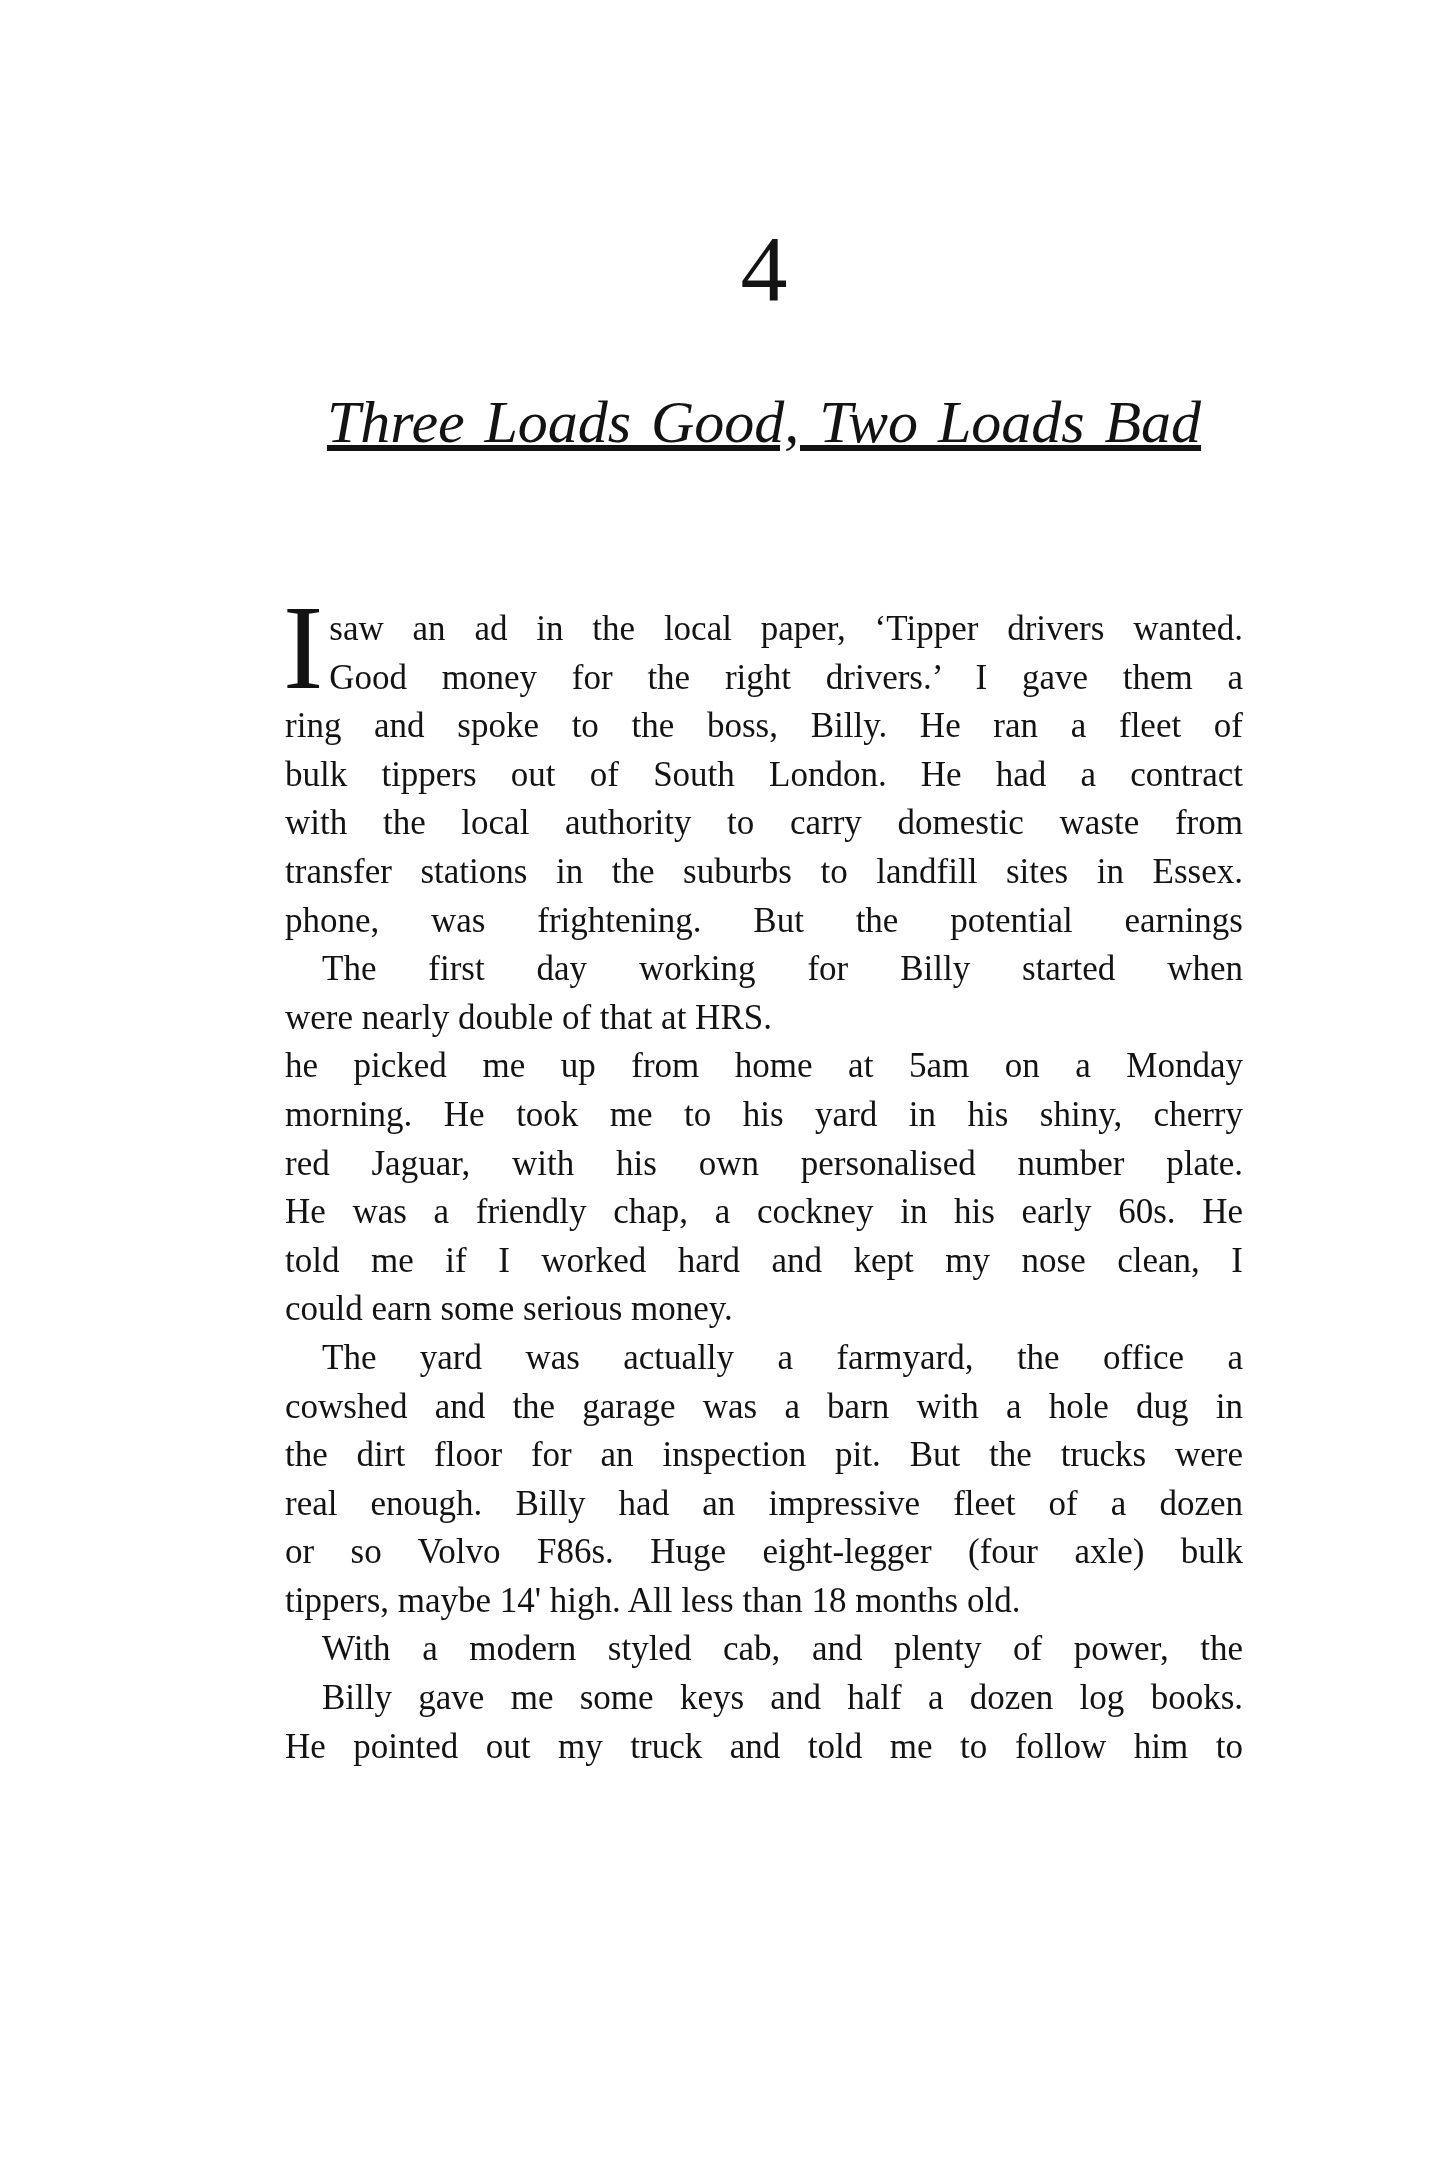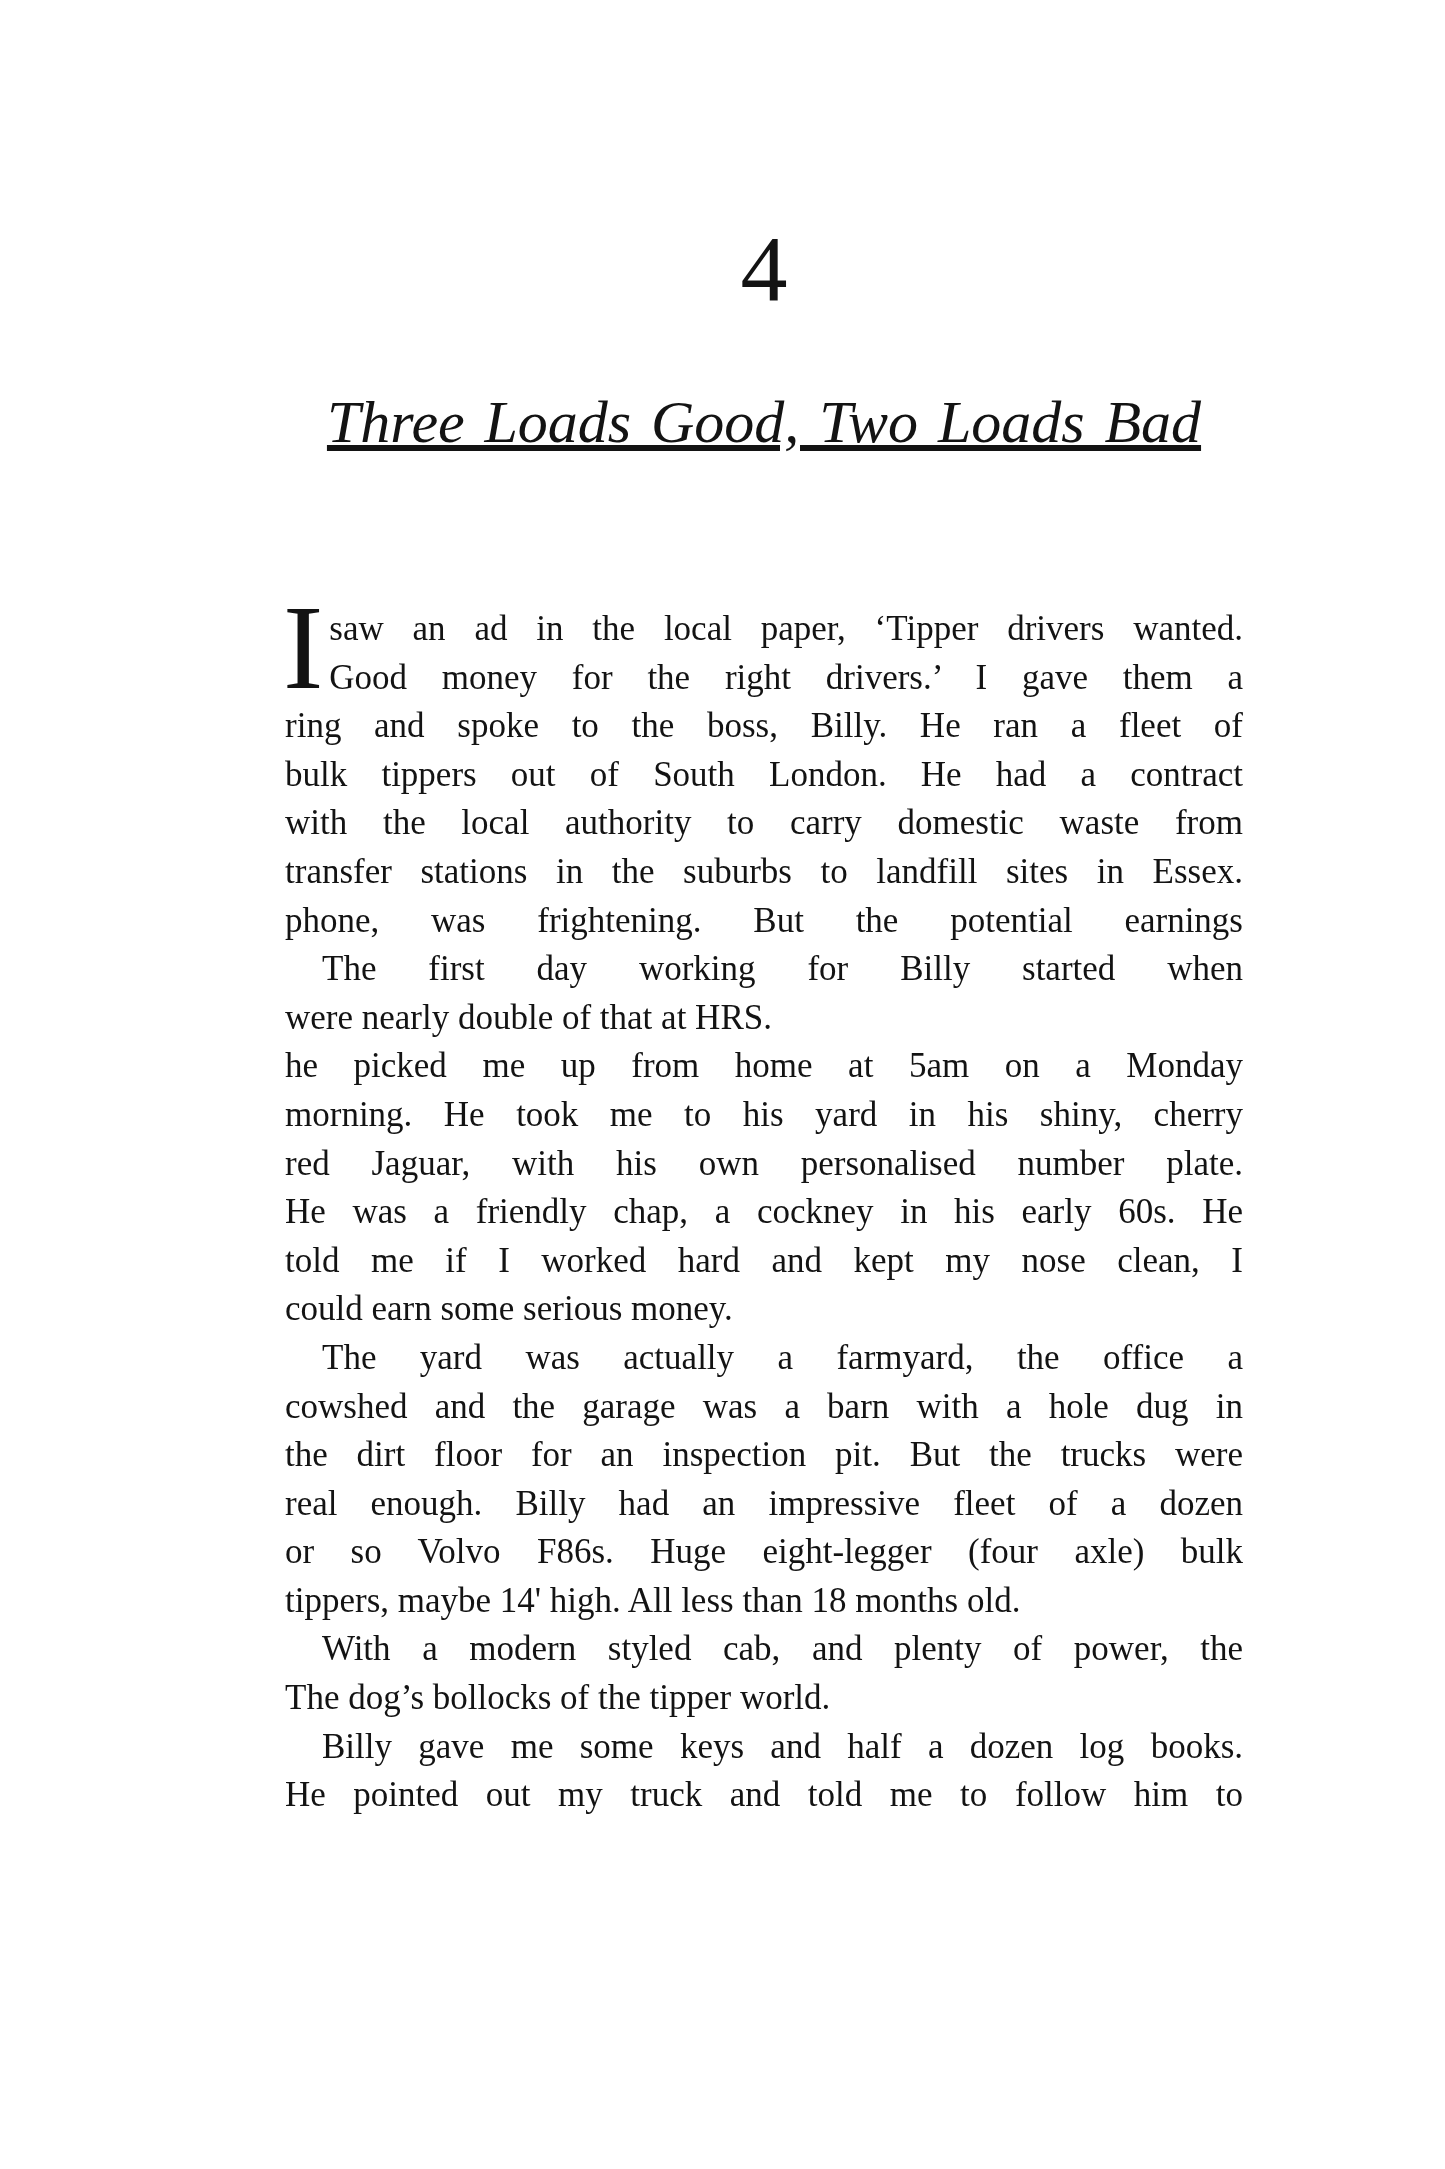--- a/index.html
+++ b/index.html
@@ -101,18 +101,17 @@
       <div class="line j">He was a friendly chap, a cockney in his early 60s. He</div>
       <div class="line j">told me if I worked hard and kept my nose clean, I</div>
       <div class="line">could earn some serious money.</div>
       <div class="line j ind">The yard was actually a farmyard, the office a</div>
       <div class="line j">cowshed and the garage was a barn with a hole dug in</div>
       <div class="line j">the dirt floor for an inspection pit. But the trucks were</div>
       <div class="line j">real enough. Billy had an impressive fleet of a dozen</div>
       <div class="line j">or so Volvo F86s. Huge eight-legger (four axle) bulk</div>
       <div class="line">tippers, maybe 14' high. All less than 18 months old.</div>
       <div class="line j ind">With a modern styled cab, and plenty of power, the</div>
-      <div class="line">The dog’s bollocks of the tipper world.</div>
       <div class="line j ind">Billy gave me some keys and half a dozen log books.</div>
       <div class="line j">He pointed out my truck and told me to follow him to</div>
     </div>
 
 </div>
 
 </body></html>

